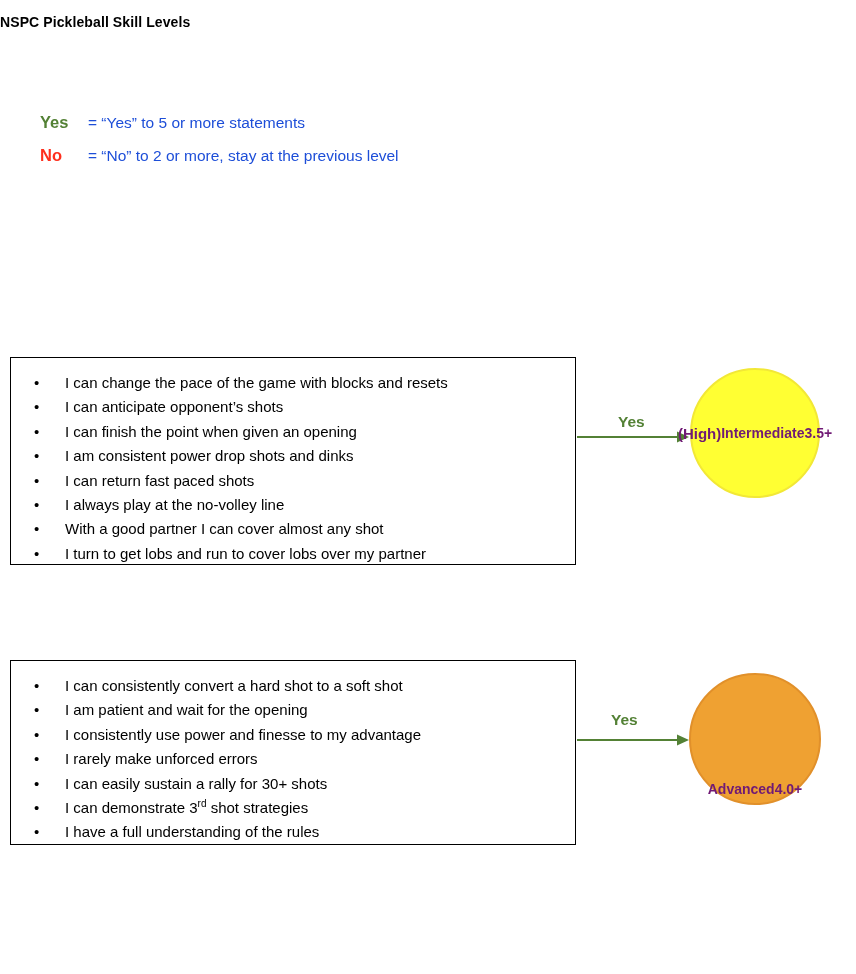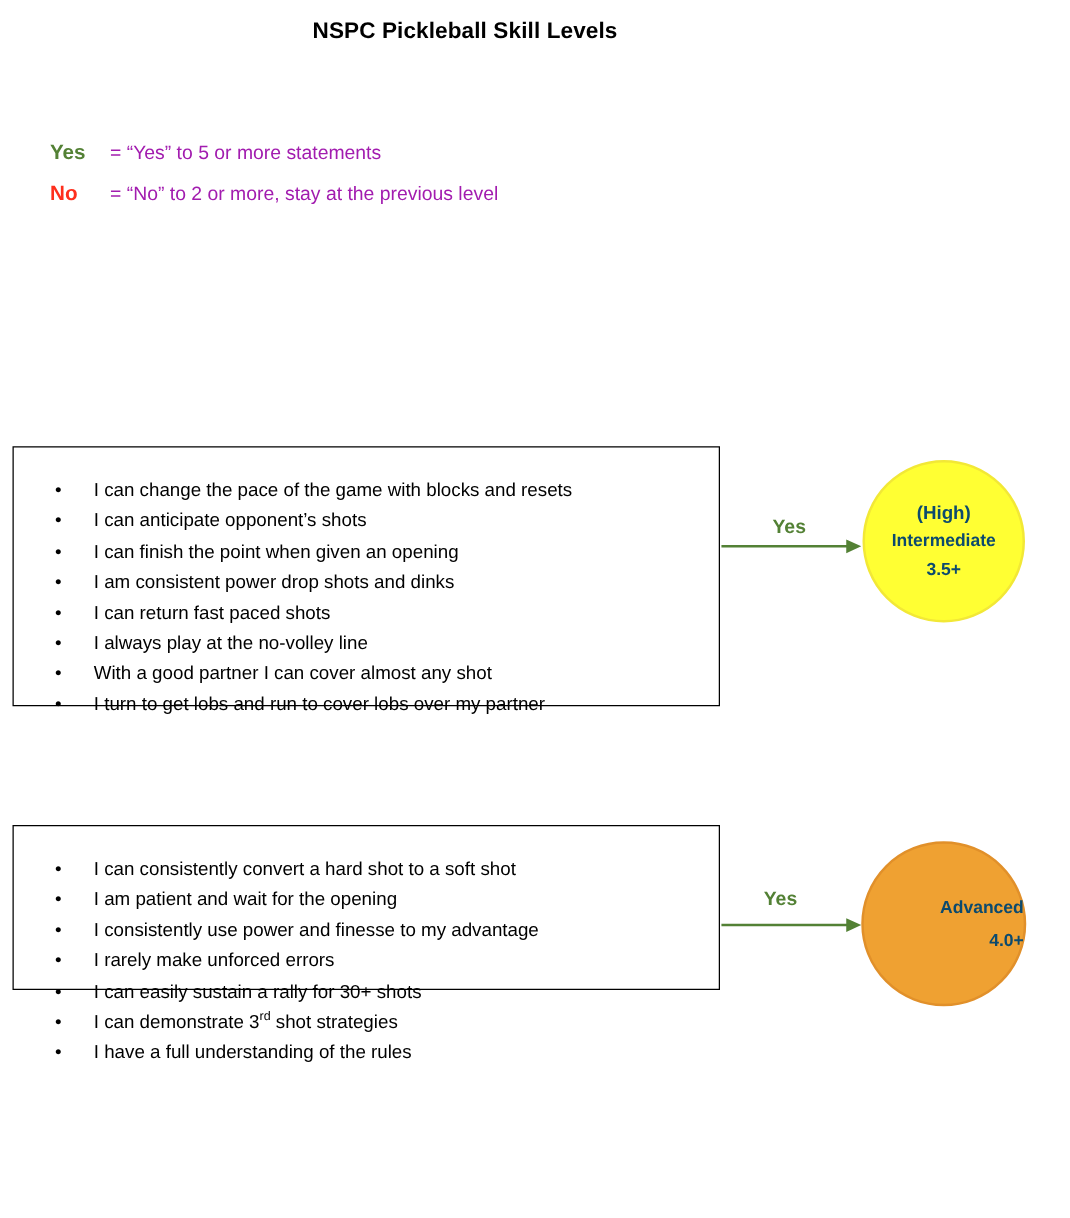--- a/index.html
+++ b/index.html
@@ -8,38 +8,38 @@
     --yellow_fill:#ffff33;
     --orange_fill:#efa132;
   }
   *{box-sizing:border-box;}
   html,body{margin:0;padding:0;background:#ffffff;}
   body{font-family:"Liberation Sans","DejaVu Sans",sans-serif;color:#000;}
   .canvas{position:relative;width:856px;height:974px;background:#fff;overflow:hidden;}
 
   .title{
     position:absolute;top:14px;left:0;width:744px;
-    text-align:center;font-size:18px;font-weight:bold;letter-spacing:.1px;
+    text-align:left;font-size:14px;font-weight:bold;letter-spacing:.1px;
   }
 
   .legend{position:absolute;left:40px;top:113px;font-size:15.5px;}
   .legend-row{display:flex;align-items:baseline;margin-bottom:14px;}
   .legend-label{font-weight:bold;font-size:16.5px;width:48px;flex:0 0 48px;}
   .legend-label.yes{color:var(--green);}
   .legend-label.no{color:var(--red);}
-  .legend-text{font-size:15.5px;color:#a21caf;}
+  .legend-text{font-size:15.5px;color:#1d4ed8;}
 
   .stmt-box{
     position:absolute;left:10px;width:566px;
     border:1px solid #000;background:#fff;
     padding:7px 6px 4px 0;
   }
   #box1{top:357px;height:208px;}
-  #box2{top:660px;height:132px;}
-  .stmt-box ul{margin:16px;padding:0;list-style:none;}
+  #box2{top:660px;height:185px;}
+  .stmt-box ul{margin:6px;padding:0;list-style:none;}
   .stmt-box li{
     position:relative;padding-left:48px;
     font-size:15px;line-height:24.4px;white-space:nowrap;
   }
   .stmt-box li::before{
     content:"\2022";
     position:absolute;left:17px;top:0;
     font-size:15px;
   }
   sup{font-size:10px;line-height:0;vertical-align:super;}
@@ -53,22 +53,22 @@
 
   .arrow-label{
     position:absolute;font-weight:bold;color:var(--green);
     font-size:15.5px;
   }
   #arrow1-label{left:618px;top:413px;}
   #arrow2-label{left:611px;top:711px;}
 
   .node{
     position:absolute;border-radius:50%;
-    display:flex;flex-direction:column;align-items:center;justify-content:center;
-    text-align:center;font-weight:bold;color:#0c4a6e;
+    display:flex;flex-direction:row;align-items:center;justify-content:center;
+    text-align:center;font-weight:bold;color:#701a75;
   }
   #node1{
     left:690px;top:368px;width:130px;height:130px;
     background:var(--yellow_fill);
     border:2px solid #f2e836;
   }
   #node2{
     left:689px;top:673px;width:132px;height:132px;
     background:var(--orange_fill);
     border:2px solid #e1902a;

